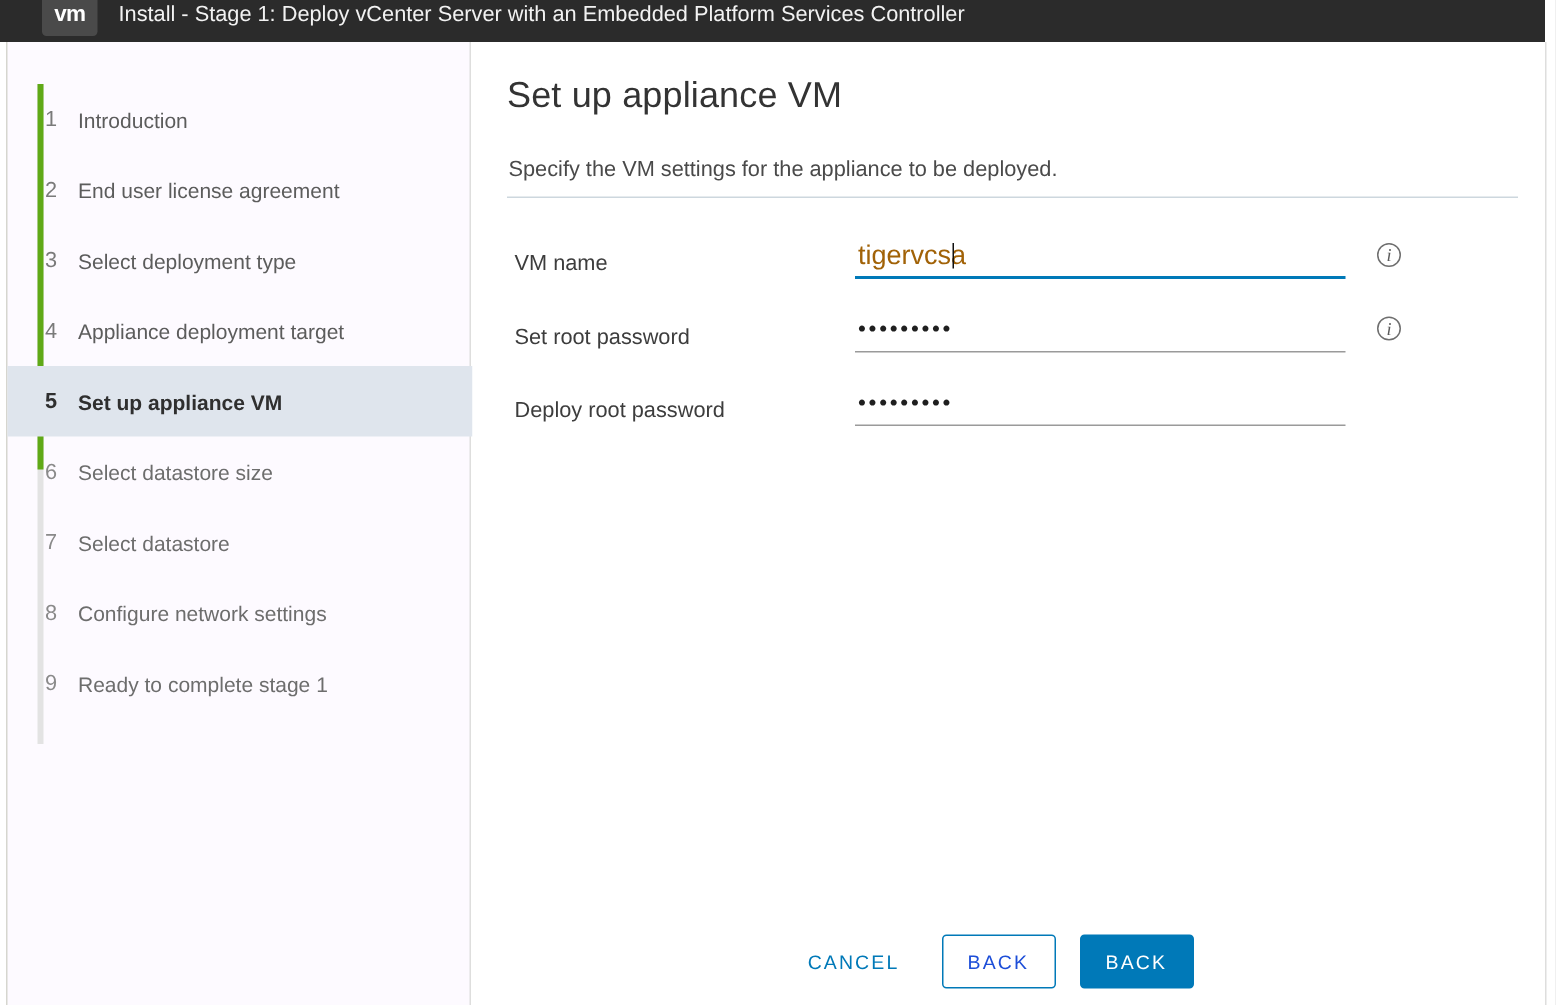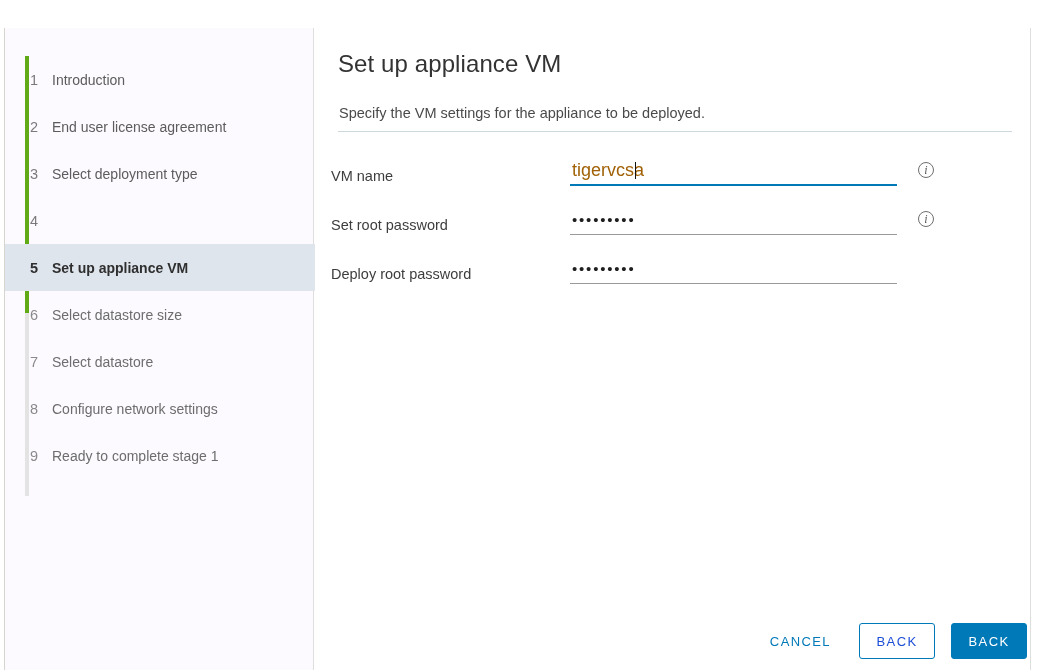--- a/index.html
+++ b/index.html
@@ -171,21 +171,21 @@
     left: 0;
     top: 133px;
     width: 716px;
   }
   .frow {
     position: relative;
     height: 49px;
   }
   .frow .flabel {
     position: absolute;
-    left: 16px;
+    left: 28px;
     top: 7px;
     font-size: 14.5px;
     color: #3d3d3d;
   }
   .field-wrap {
     position: absolute;
     left: 255px;
     top: 0;
     width: 327px;
   }
@@ -241,22 +241,22 @@
 
   
   .footer {
     position: absolute;
     left: 0;
     bottom: 9px;
     width: 716px;
     height: 40px;
     display: flex;
     align-items: center;
-    justify-content: flex-end;
-    padding-right: 4px;
+    justify-content: center;
+    padding-right: 22px;
     box-sizing: border-box;
   }
   .btn {
     font-family: "Liberation Sans", sans-serif;
     font-size: 13px;
     letter-spacing: 1.4px;
     cursor: pointer;
     box-sizing: border-box;
   }
   .btn-link {
@@ -284,40 +284,47 @@
     height: 36px;
     min-width: 76px;
     padding: 0 14px;
   }
 </style>
 </head>
 <body>
 
 <div id="app">
 
+  <div class="titlebar">
+    <div class="titlebar-inner">
+      <div class="vm-logo">vm</div>
+      <div class="title-text">Install - Stage 1: Deploy vCenter Server with an Embedded Platform Services Controller</div>
+    </div>
+  </div>
 
   <div class="sidebar">
     <div class="steps">
       <div class="track"></div>
       <div class="track-done"></div>
 
       <div class="step visited">
         <span class="num">1</span>
         <span class="lbl">Introduction</span>
       </div>
       <div class="step visited">
         <span class="num">2</span>
         <span class="lbl">End user license agreement</span>
       </div>
       <div class="step visited">
         <span class="num">3</span>
         <span class="lbl">Select deployment type</span>
       </div>
       <div class="step visited">
         <span class="num">4</span>
+        <span class="lbl">Appliance deployment target</span>
       </div>
       <div class="step current">
         <span class="num">5</span>
         <span class="lbl">Set up appliance VM</span>
       </div>
       <div class="step">
         <span class="num">6</span>
         <span class="lbl">Select datastore size</span>
       </div>
       <div class="step">

